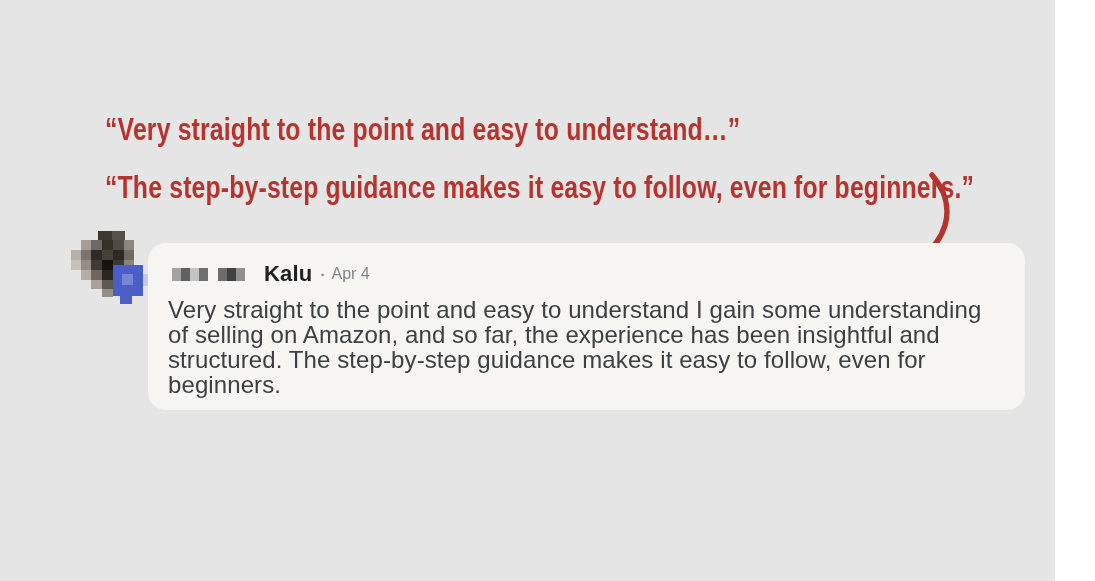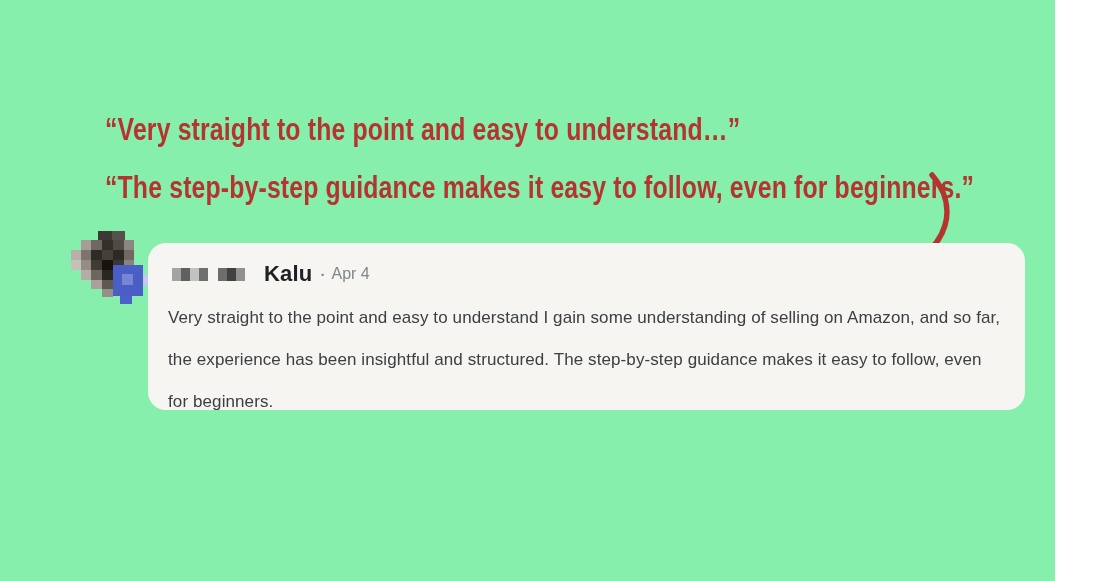--- a/index.html
+++ b/index.html
@@ -1,19 +1,19 @@
 <!DOCTYPE html>
 <html style="--accent: #b5342f; --card-bg: #f6f5f2;"><head>
 <meta charset="utf-8">
 <style>
   html,body{margin:0;padding:0;background:#ffffff;}
   .stage{
     position:relative;
     width:1055px;height:581px;
-    background:#86efac;
+    background:#e5e5e5;
     overflow:hidden;
     font-family:"Liberation Sans", sans-serif;
   }
   
   .headline{
     position:absolute;
     left:105px;
     color:var(--accent,#b5342f);
     font-weight:700;
     font-size:31px;
@@ -65,22 +65,22 @@
   }
   .author-date{
     color:#80868b;
     font-size:16px;
     text-align:center;
   }
   .review-body{
     margin-top:12px;
     margin-left:6px;
     width:838px;
-    font-size:17px;
-    line-height:42px;
+    font-size:24px;
+    line-height:25px;
     color:#3c4043;
     letter-spacing:0.1px;
   }
 
   
   .avatar{
     position:absolute;
     left:70px;top:231px;
     width:80px;height:78px;
   }

